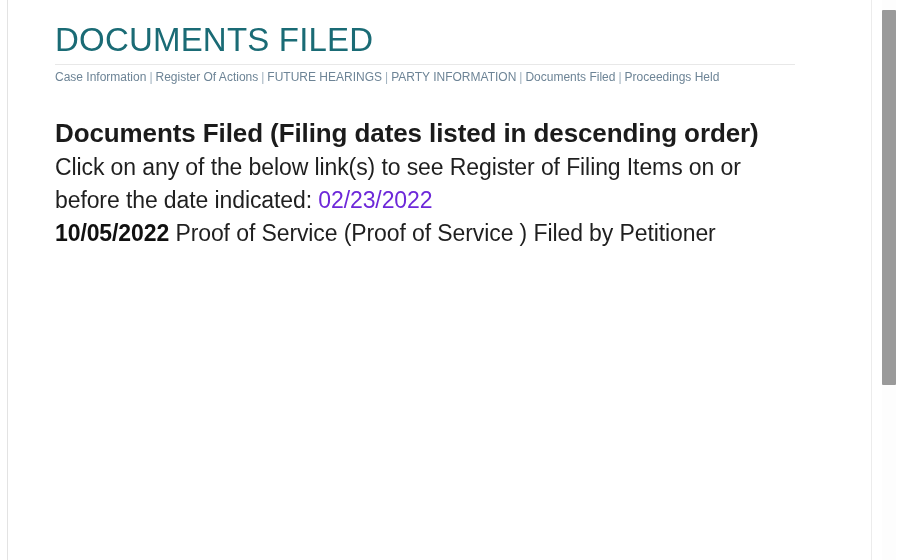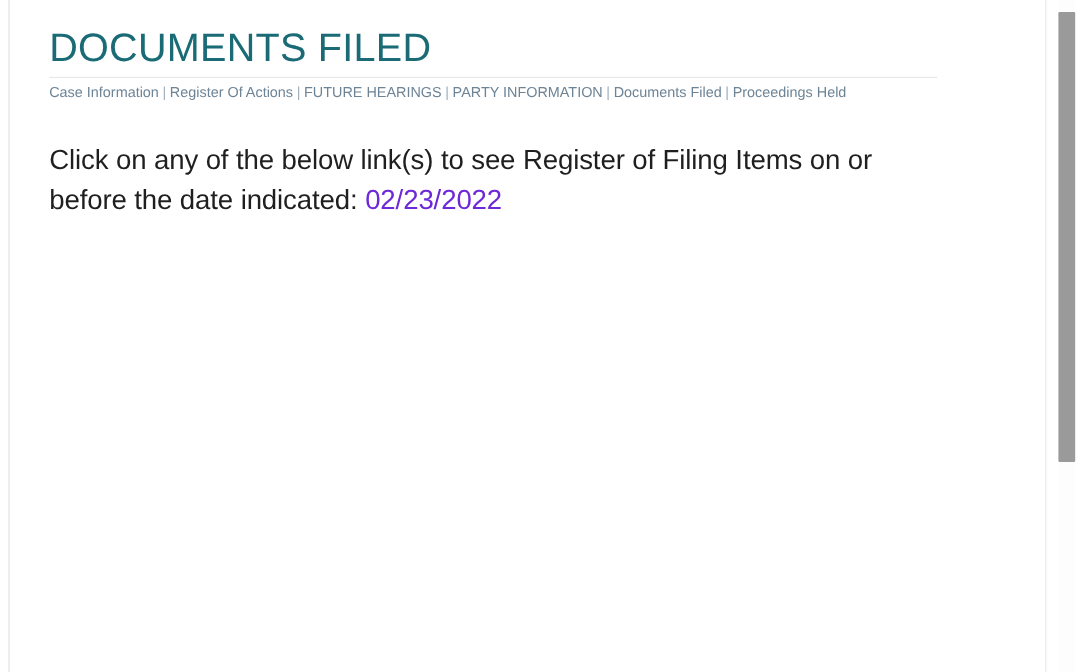--- a/index.html
+++ b/index.html
@@ -51,21 +51,21 @@
     position: absolute;
     left: 4px; top: 10px;
     width: 14px; height: 375px;
     background: #9a9a9a;
     border-radius: 1px;
   }
 
   
   .content {
     position: absolute;
-    left: 41px; top: 0;
+    left: 55px; top: 0;
     width: 790px;
   }
 
   .doc-title {
     margin: 0;
     padding-top: 22px;
     font-size: 33px;
     font-weight: 400;
     letter-spacing: 0.2px;
     color: #1a6b75;
@@ -149,25 +149,27 @@
     <h1 class="doc-title">DOCUMENTS FILED</h1>
 
     <div class="title-rule"></div>
 
     <nav class="navlinks">
       <a href="#">Case Information</a><span class="nav-sep">|</span><a href="#">Register Of Actions</a><span class="nav-sep">|</span><a href="#">FUTURE HEARINGS</a><span class="nav-sep">|</span><a href="#">PARTY INFORMATION</a><span class="nav-sep">|</span><a href="#">Documents Filed</a><span class="nav-sep">|</span><a href="#">Proceedings Held</a>
     </nav>
 
     <div class="body-block">
 
+      <h2 class="section-heading">Documents Filed (Filing dates listed in descending order)</h2>
 
       <p class="instructions"><span>Click on any of the below link(s) to see Register of Filing Items on or before the date indicated:</span>
         <a href="#" class="datelink">02/23/2022</a>
       </p>
 
+      <p class="entry"><span class="entry-date">10/05/2022</span> <span>Proof of Service (Proof of Service )  Filed by Petitioner</span></p>
 
 
 
     </div>
   </div>
 
   <div class="scrollbar">
     <div class="scrollbar-track"></div>
     <div class="scrollbar-thumb"></div>
   </div>

